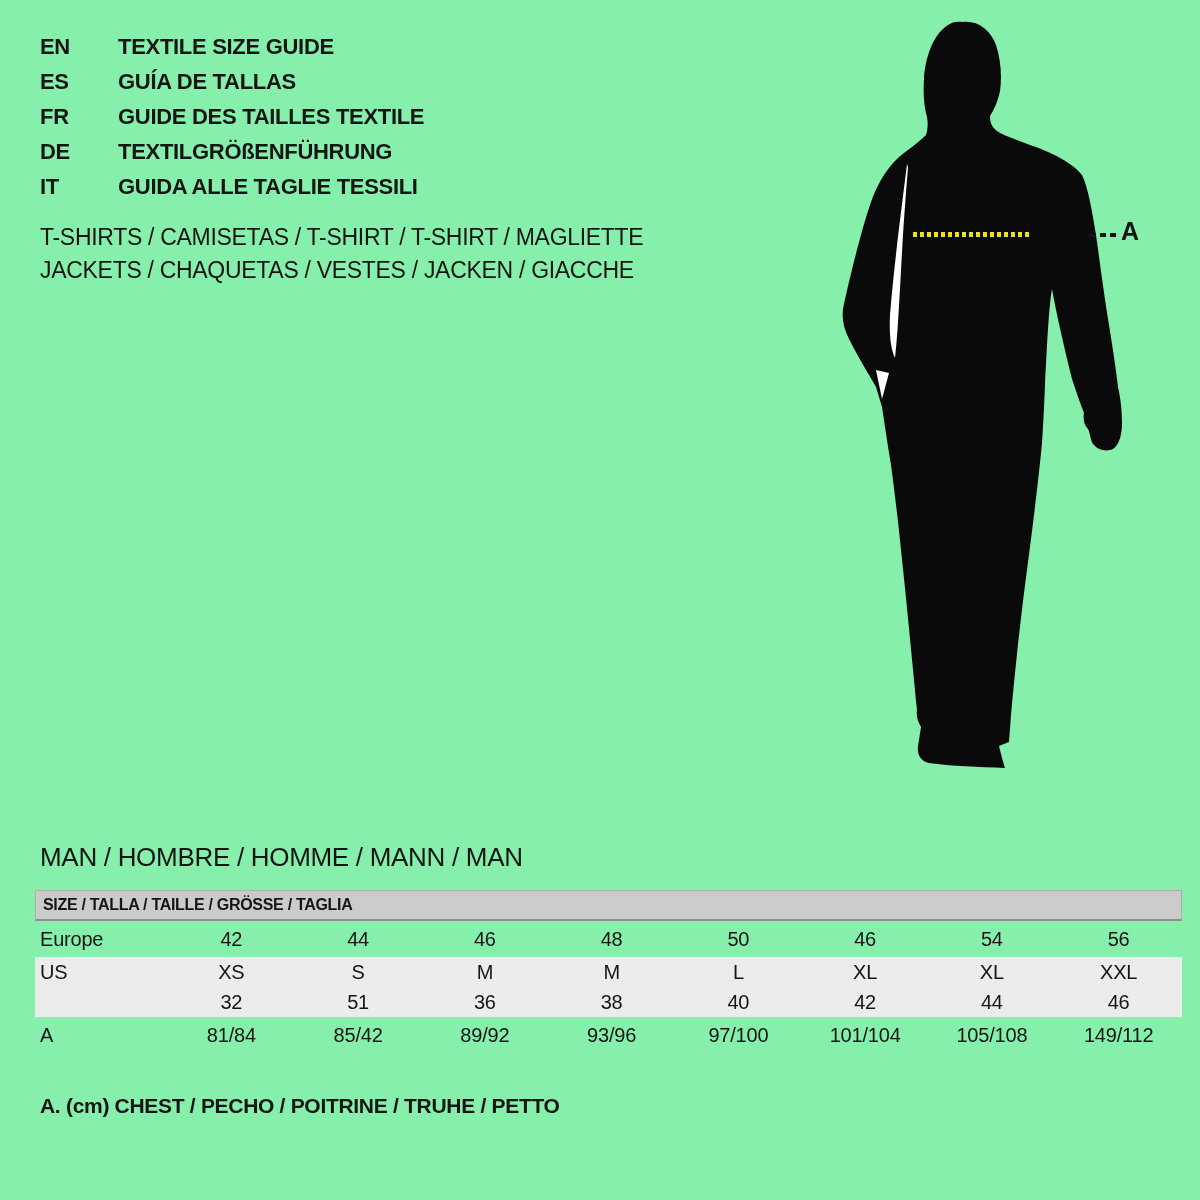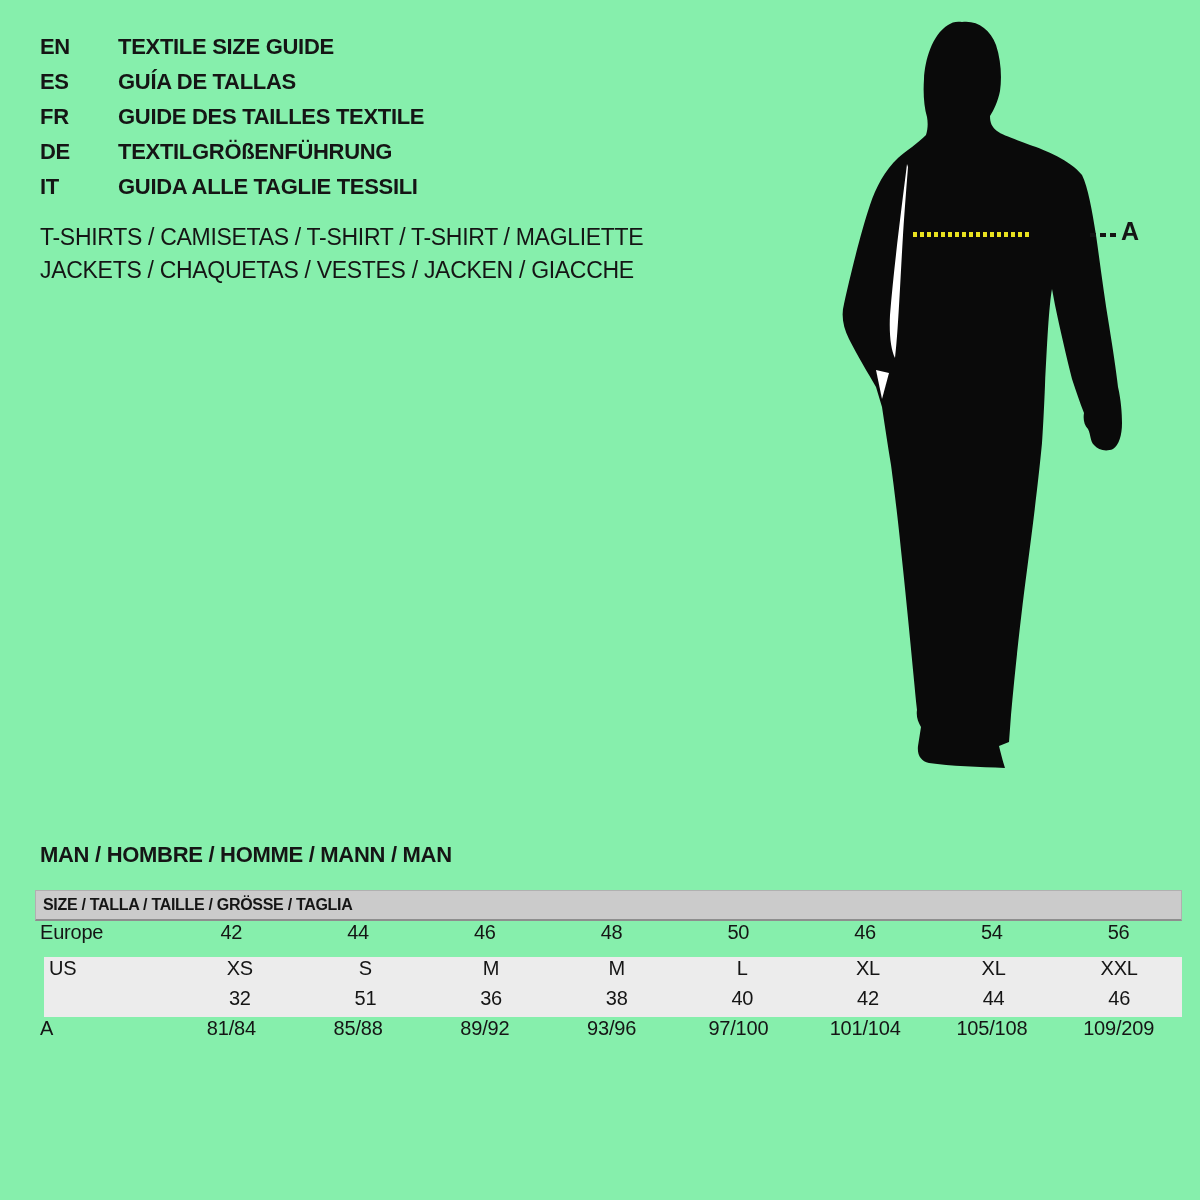--- a/index.html
+++ b/index.html
@@ -20,30 +20,30 @@
   .chest-line-yellow{
     position:absolute;left:913px;top:232px;width:116px;height:5px;z-index:3;
     background:repeating-linear-gradient(to right,var(--marker,#e9e21f) 0 4px,transparent 4px 7px);
   }
   .chest-line-black{
     position:absolute;left:1090px;top:233px;width:26px;height:4px;z-index:3;
     background:repeating-linear-gradient(to right,#141414 0 6px,transparent 6px 10px);
   }
   .marker-a{position:absolute;left:1121px;top:217px;font-size:25px;font-weight:bold;}
   
-  .section-title{position:absolute;left:40px;top:842px;font-size:22px;font-weight:bold;letter-spacing:-0.3px;}
+  .section-title{position:absolute;left:40px;top:842px;font-size:26px;font-weight:normal;letter-spacing:-0.3px;}
   
   .size-table{position:absolute;left:35px;top:890px;width:1147px;}
   .thead{
     height:28px;line-height:28px;padding-left:7px;font-size:16px;font-weight:bold;letter-spacing:-0.3px;
     background:var(--header-bg,#cbcbcb);border:1px solid #b0b0b0;border-bottom:2px solid #8e8e8e;
     box-sizing:border-box;height:31px;line-height:27px;
   }
-  .trow{display:flex;align-items:flex-start;font-size:20px;letter-spacing:-0.2px;}
-  .trow.shaded{background:var(--stripe-bg,#ececec);margin-left:9px;}
+  .trow{display:flex;align-items:center;font-size:20px;letter-spacing:-0.2px;}
+  .trow.shaded{background:var(--stripe-bg,#ececec);}
   .trow:nth-child(1){height:36px;}
   .trow:nth-child(2){height:30px;}
   .trow:nth-child(3){height:30px;}
   .trow:nth-child(4){height:36px;}
   .tlabel{width:133px;padding-left:5px;box-sizing:border-box;}
   .tcell{flex:1;text-align:center;}
   
   .footnote{position:absolute;left:40px;top:1094px;font-size:21px;font-weight:bold;letter-spacing:-0.3px;}
 </style>
 </head>
@@ -170,25 +170,26 @@
           <div class="tcell">36</div>
           <div class="tcell">38</div>
           <div class="tcell">40</div>
           <div class="tcell">42</div>
           <div class="tcell">44</div>
           <div class="tcell">46</div>
         </div>
         <div class="trow">
           <div class="tlabel">A</div>
           <div class="tcell">81/84</div>
-          <div class="tcell">85/88</div>
+          <div class="tcell">85/42</div>
           <div class="tcell">89/92</div>
           <div class="tcell">93/96</div>
           <div class="tcell">97/100</div>
           <div class="tcell">101/104</div>
           <div class="tcell">105/108</div>
-          <div class="tcell">109/209</div>
+          <div class="tcell">149/112</div>
         </div>
       </div>
   </div>
 
+  <div class="footnote">A. (cm) CHEST / PECHO / POITRINE / TRUHE / PETTO</div>
 
 </div>
 
 </body></html>

